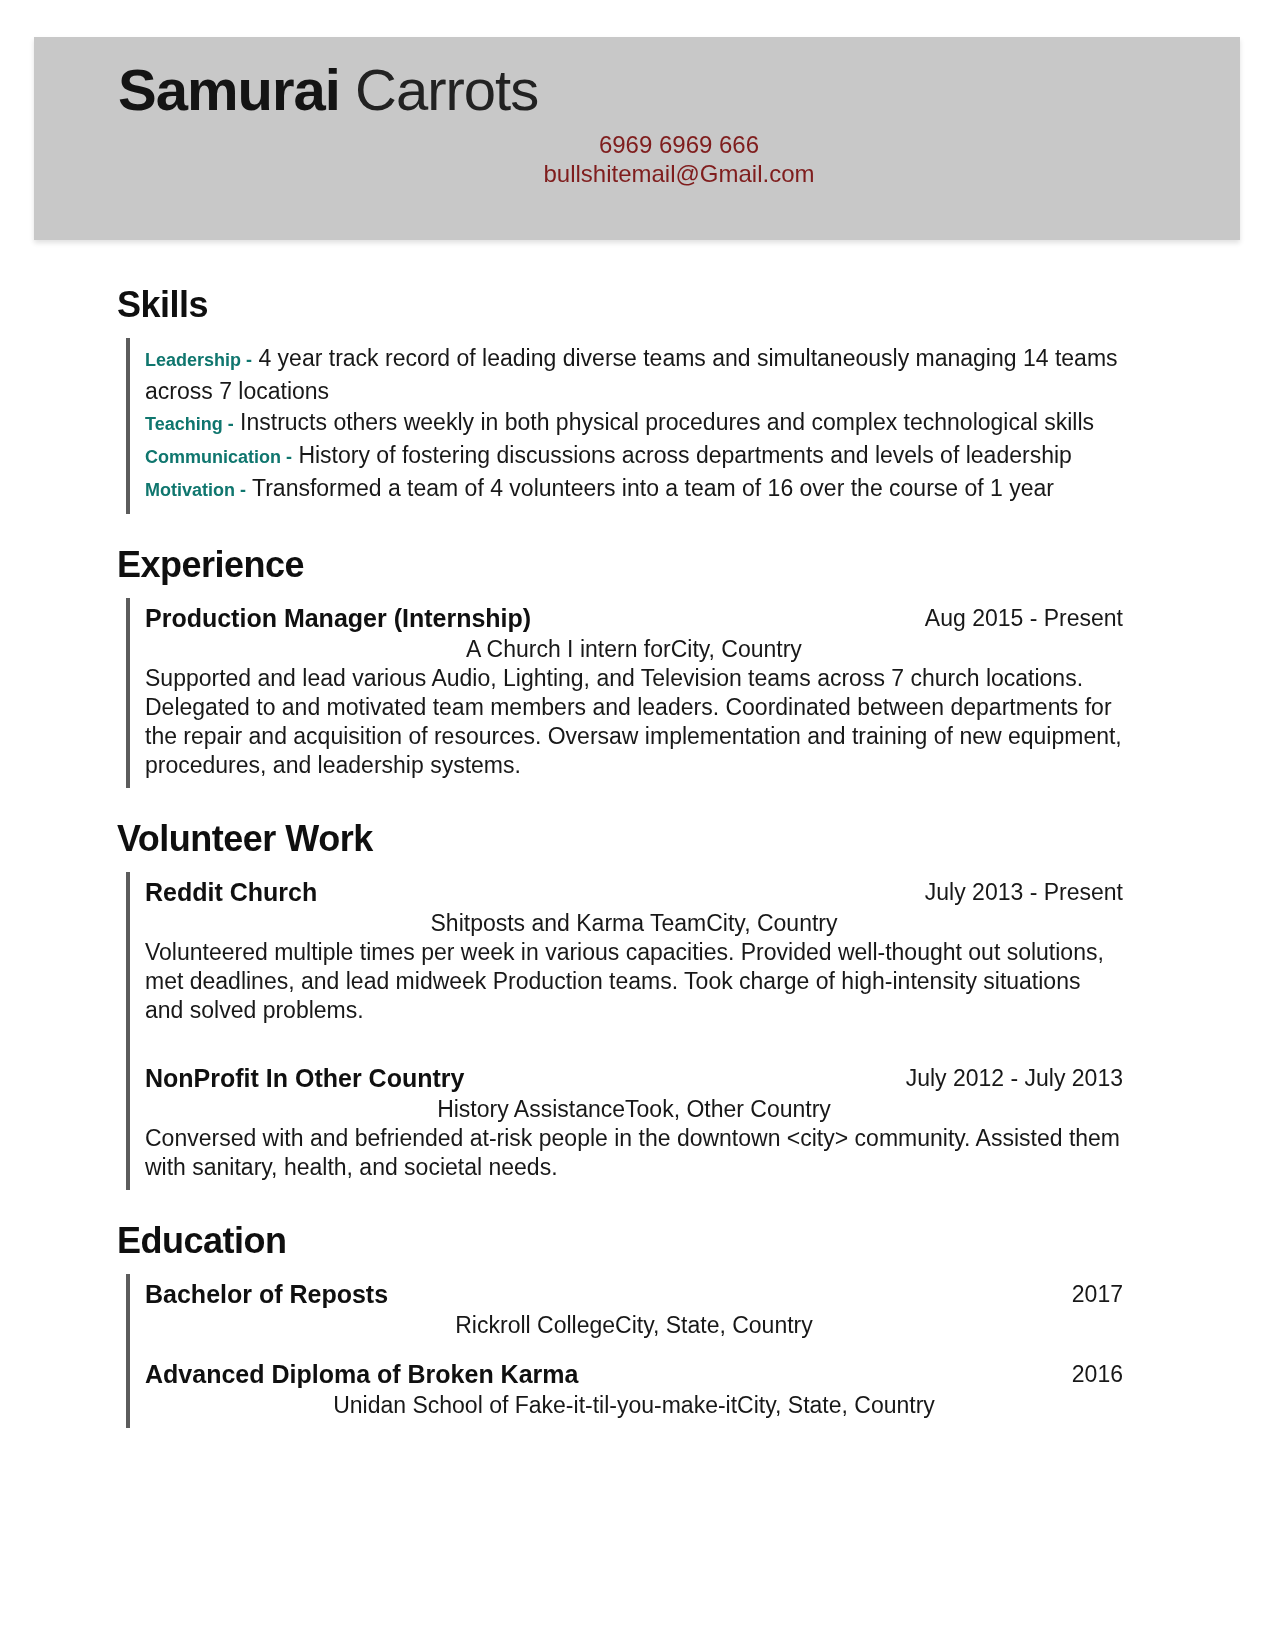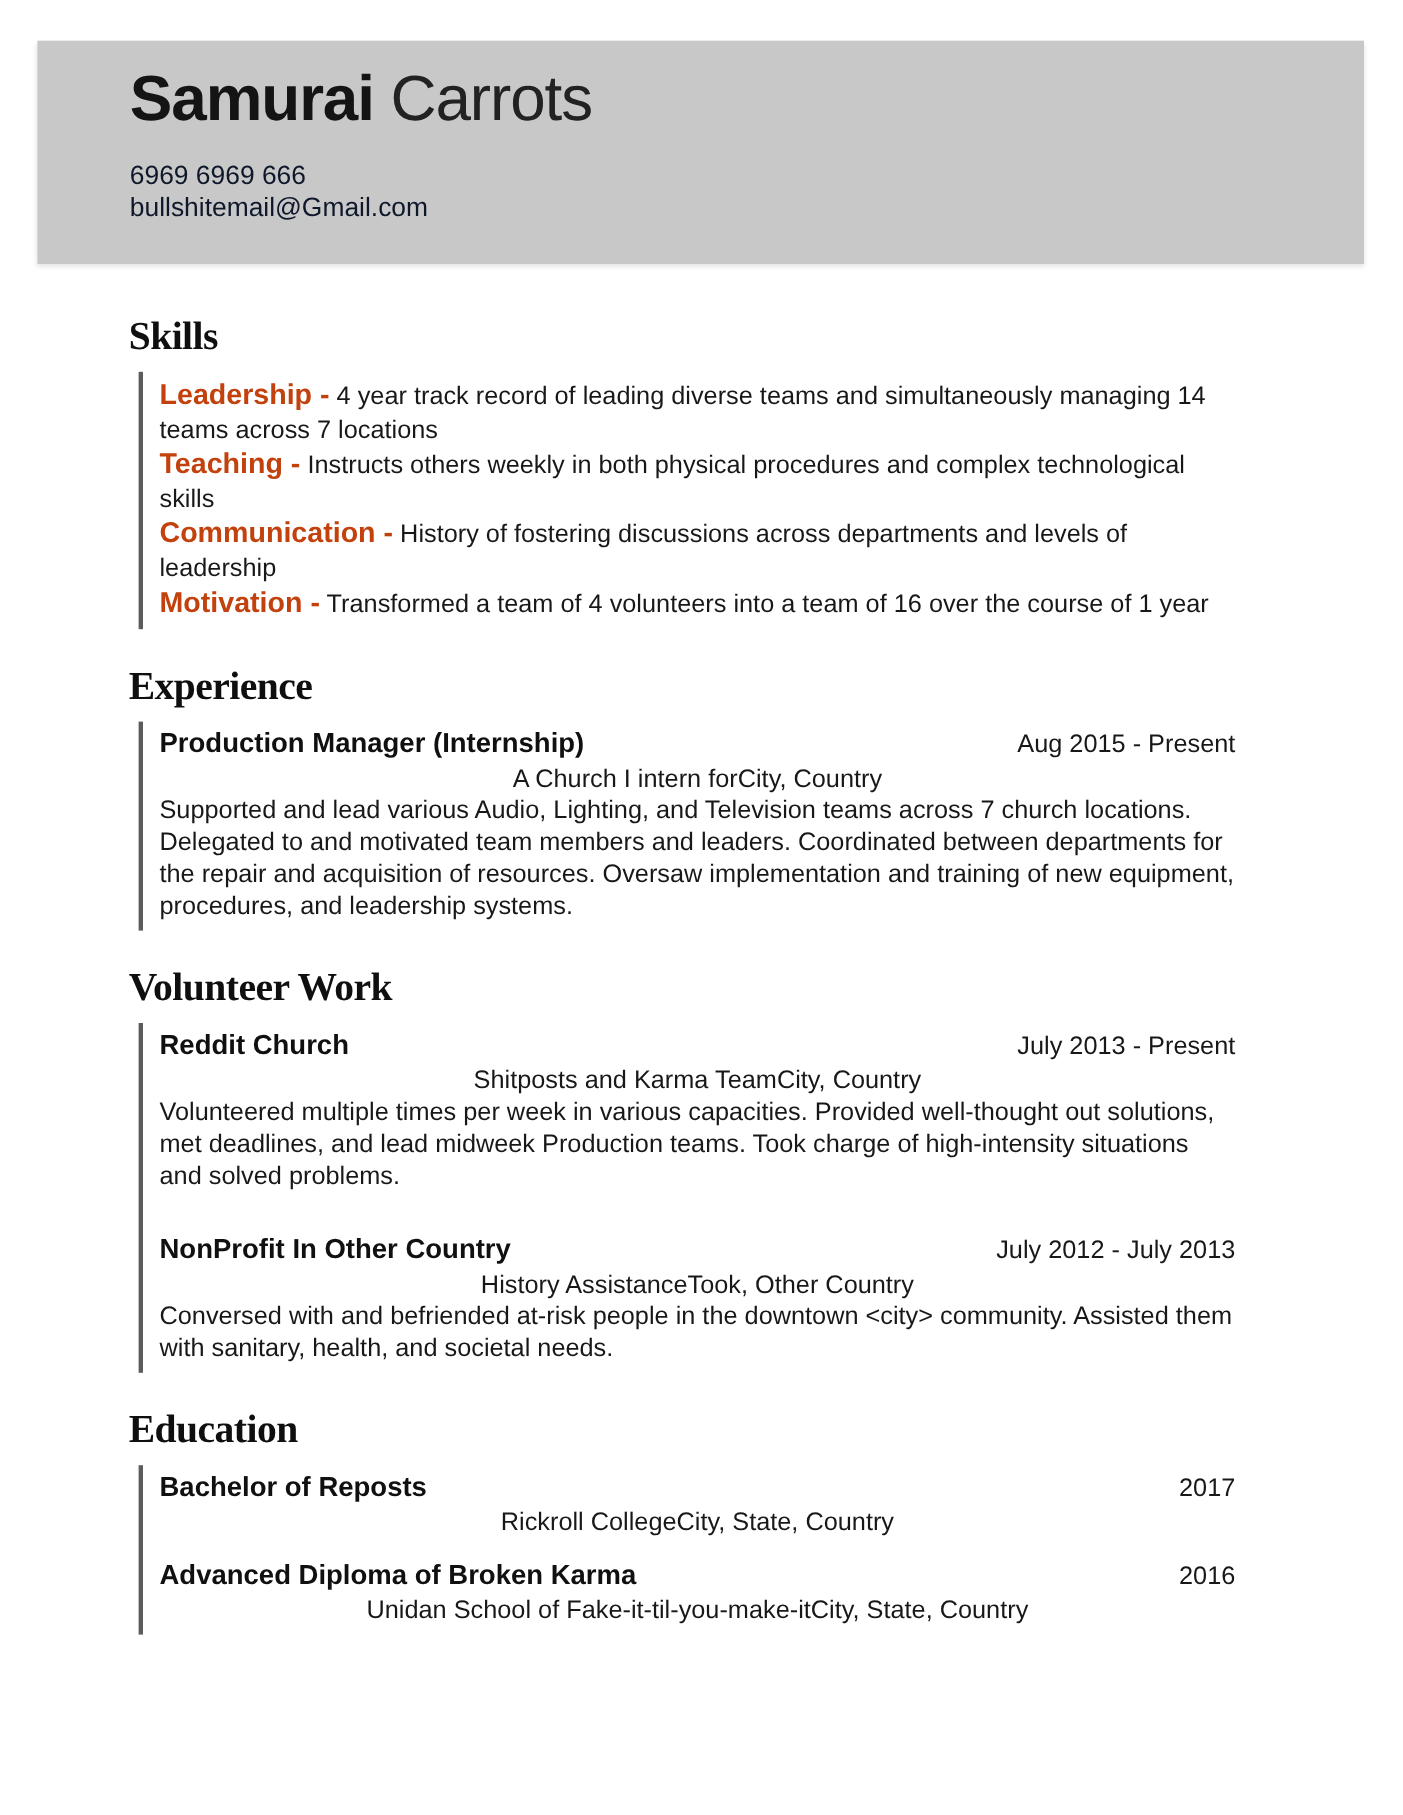--- a/index.html
+++ b/index.html
@@ -27,55 +27,55 @@
   .name {
     font-size: 58px;
     line-height: 62px;
     letter-spacing: -1px;
     color: #1b1b1b;
     white-space: nowrap;
   }
   .name .bold { font-weight: bold; color: #141414; }
   .name .light { font-weight: normal; color: #222222; }
   .contact {
-    margin-top: 24px;
+    margin-top: 9px;
     font-size: 24px;
     line-height: 29px;
-    color: #0f172a;
+    color: #7f1d1d;
+    text-align: center;
   }
   
   .main {
     margin: 0 152px 0 117px; 
   }
   .section { margin-top: 30px; }
   .section.first { margin-top: 44px; }
   .section-heading {
     font-size: 36px;
     line-height: 42px;
     font-weight: bold;
     color: #0f0f0f;
     letter-spacing: -0.5px;
-    font-family: Liberation Serif, serif;
   }
   .section-body {
     margin-left: 9px;
     border-left: 4px solid #5c5c5c;
     padding: 5px 0 8px 15px;
     margin-top: 12px;
   }
   
   .skill-line {
     font-size: 23px;
     line-height: 31px;
     color: #181818;
   }
   .skill-term {
-    font-size: 26px;
+    font-size: 18px;
     font-weight: bold;
-    color: #c2410c;
+    color: #0f766e;
   }
   
   .entry + .entry.gap-lg { margin-top: 38px; }
   .entry + .entry.gap-sm { margin-top: 19px; }
   .entry-head {
     display: flex;
     justify-content: space-between;
     align-items: center;
     line-height: 31px;
   }

